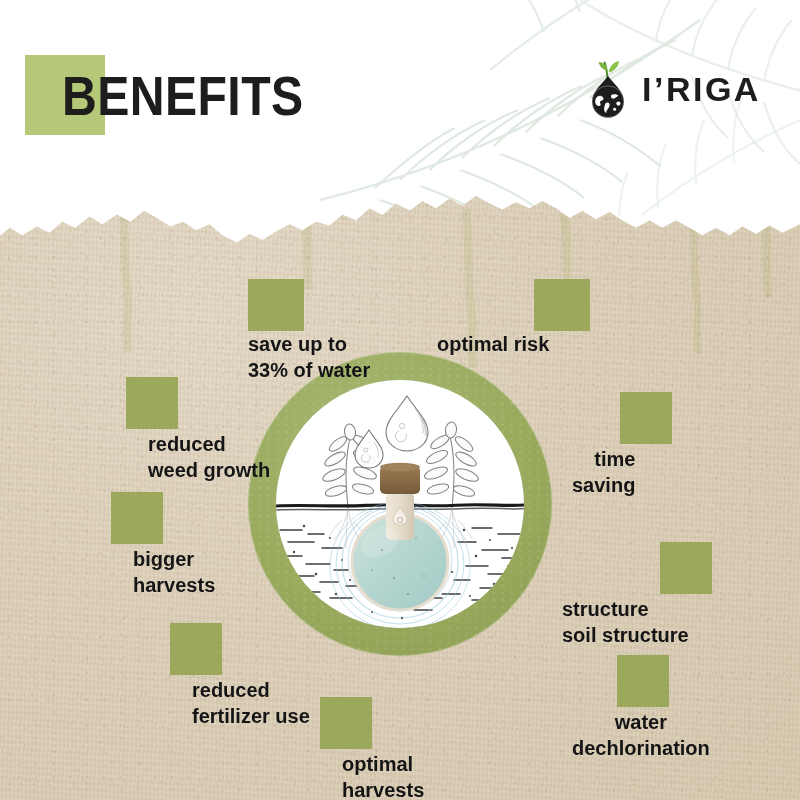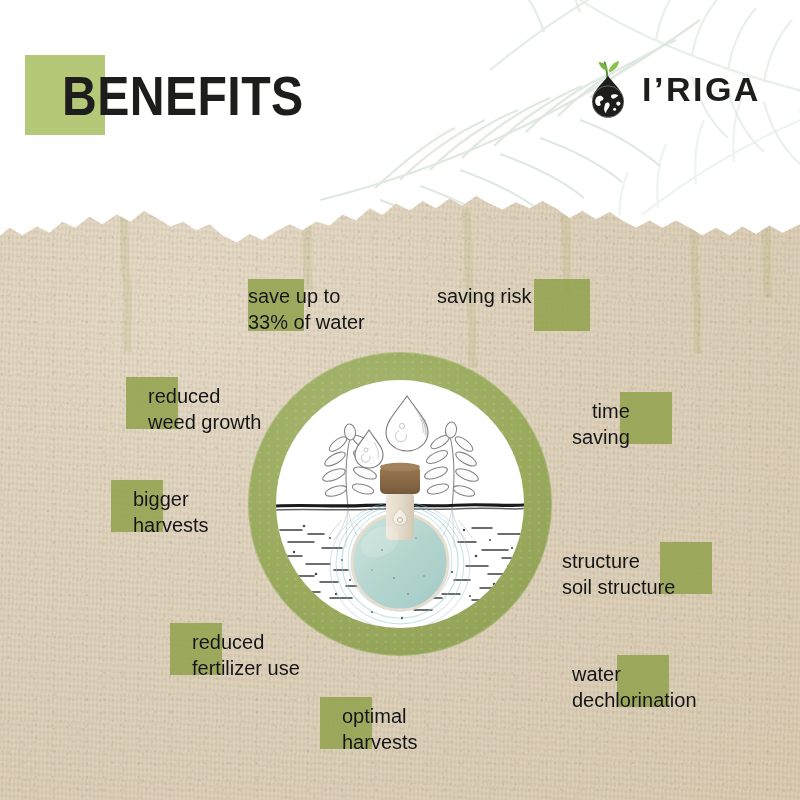--- a/index.html
+++ b/index.html
@@ -80,23 +80,24 @@
     background-size:9px 7px;opacity:.55;
   }
   .disc{position:absolute;left:28px;top:28px;width:248px;height:248px;border-radius:50%;background:#fff;overflow:hidden;}
   .disc svg{position:absolute;left:0;top:0;width:248px;height:248px;}
 
   
   .lbl{position:absolute;}
   .lbl .chip{position:absolute;background:#93a34e;opacity:.88;}
   .lbl .txt{
     position:relative;
-    font-size:20px;font-weight:normal;color:#141414;
+    font-size:20px;font-weight:bold;color:#141414;
     line-height:26px;white-space:pre;
     text-shadow:0 0 1px rgba(255,255,255,.25);
+    margin-top:48px;
   }
 </style>
 </head>
 <body>
 
 <div class="poster">
 
   <svg class="tearsvg" aria-hidden="true">
     <defs>
       <clipPath id="tearClip" clipPathUnits="objectBoundingBox">
@@ -380,51 +381,51 @@
     </div>
   </div>
 
   <div class="lbl" style="left:248px;top:283px;">
     <div class="chip" style="left:0;top:-4px;width:56px;height:52px;"></div>
     <div class="txt"><span>save up to</span><br><span>33% of water</span></div>
   </div>
 
   <div class="lbl" style="left:437px;top:283px;">
     <div class="chip" style="left:97px;top:-4px;width:56px;height:52px;"></div>
-    <div class="txt"><span>saving risk</span><br></div>
+    <div class="txt"><span>optimal risk</span><br></div>
   </div>
 
   <div class="lbl" style="left:148px;top:383px;">
     <div class="chip" style="left:-22px;top:-6px;width:52px;height:52px;"></div>
     <div class="txt"><span>reduced</span><br><span>weed growth</span></div>
   </div>
 
   <div class="lbl" style="left:572px;top:398px;text-align:right;">
     <div class="chip" style="left:48px;top:-6px;width:52px;height:52px;"></div>
     <div class="txt" style=""><span>time</span><br><span>saving</span></div>
   </div>
 
-  <div class="lbl" style="left:133px;top:486px;">
+  <div class="lbl" style="left:133px;top:498px;">
     <div class="chip" style="left:-22px;top:-6px;width:52px;height:52px;"></div>
     <div class="txt"><span>bigger</span><br><span>harvests</span></div>
   </div>
 
   <div class="lbl" style="left:562px;top:548px;">
     <div class="chip" style="left:98px;top:-6px;width:52px;height:52px;"></div>
     <div class="txt"><span>structure</span><br><span>soil structure</span></div>
   </div>
 
   <div class="lbl" style="left:192px;top:629px;">
     <div class="chip" style="left:-22px;top:-6px;width:52px;height:52px;"></div>
     <div class="txt"><span>reduced</span><br><span>fertilizer use</span></div>
   </div>
 
   <div class="lbl" style="left:572px;top:661px;text-align:right;">
     <div class="chip" style="left:45px;top:-6px;width:52px;height:52px;"></div>
-    <div class="txt" style="text-align:left;"><span>water</span><br><span>dechlorination</span></div>
+    <div class="txt" style="text-align:center;"><span>water</span><br><span>dechlorination</span></div>
   </div>
 
   <div class="lbl" style="left:342px;top:703px;">
     <div class="chip" style="left:-22px;top:-6px;width:52px;height:52px;"></div>
     <div class="txt"><span>optimal</span><br><span>harvests</span></div>
   </div>
 
 </div>
 
 </body></html>

